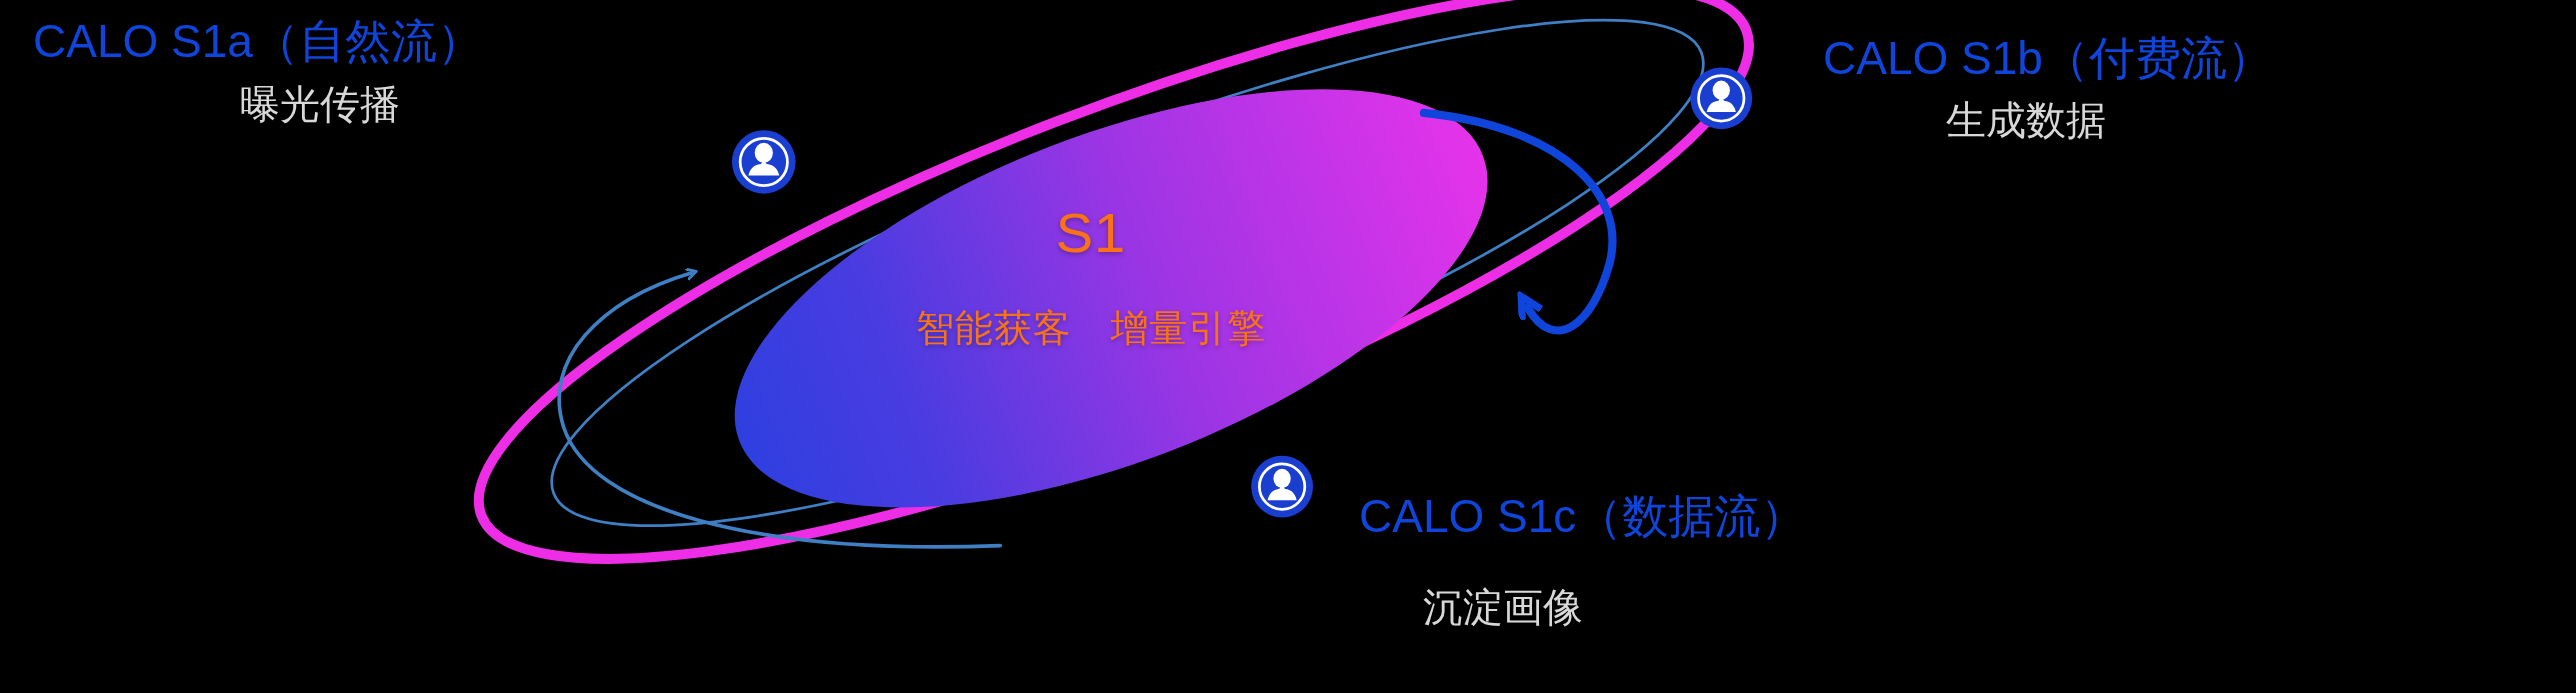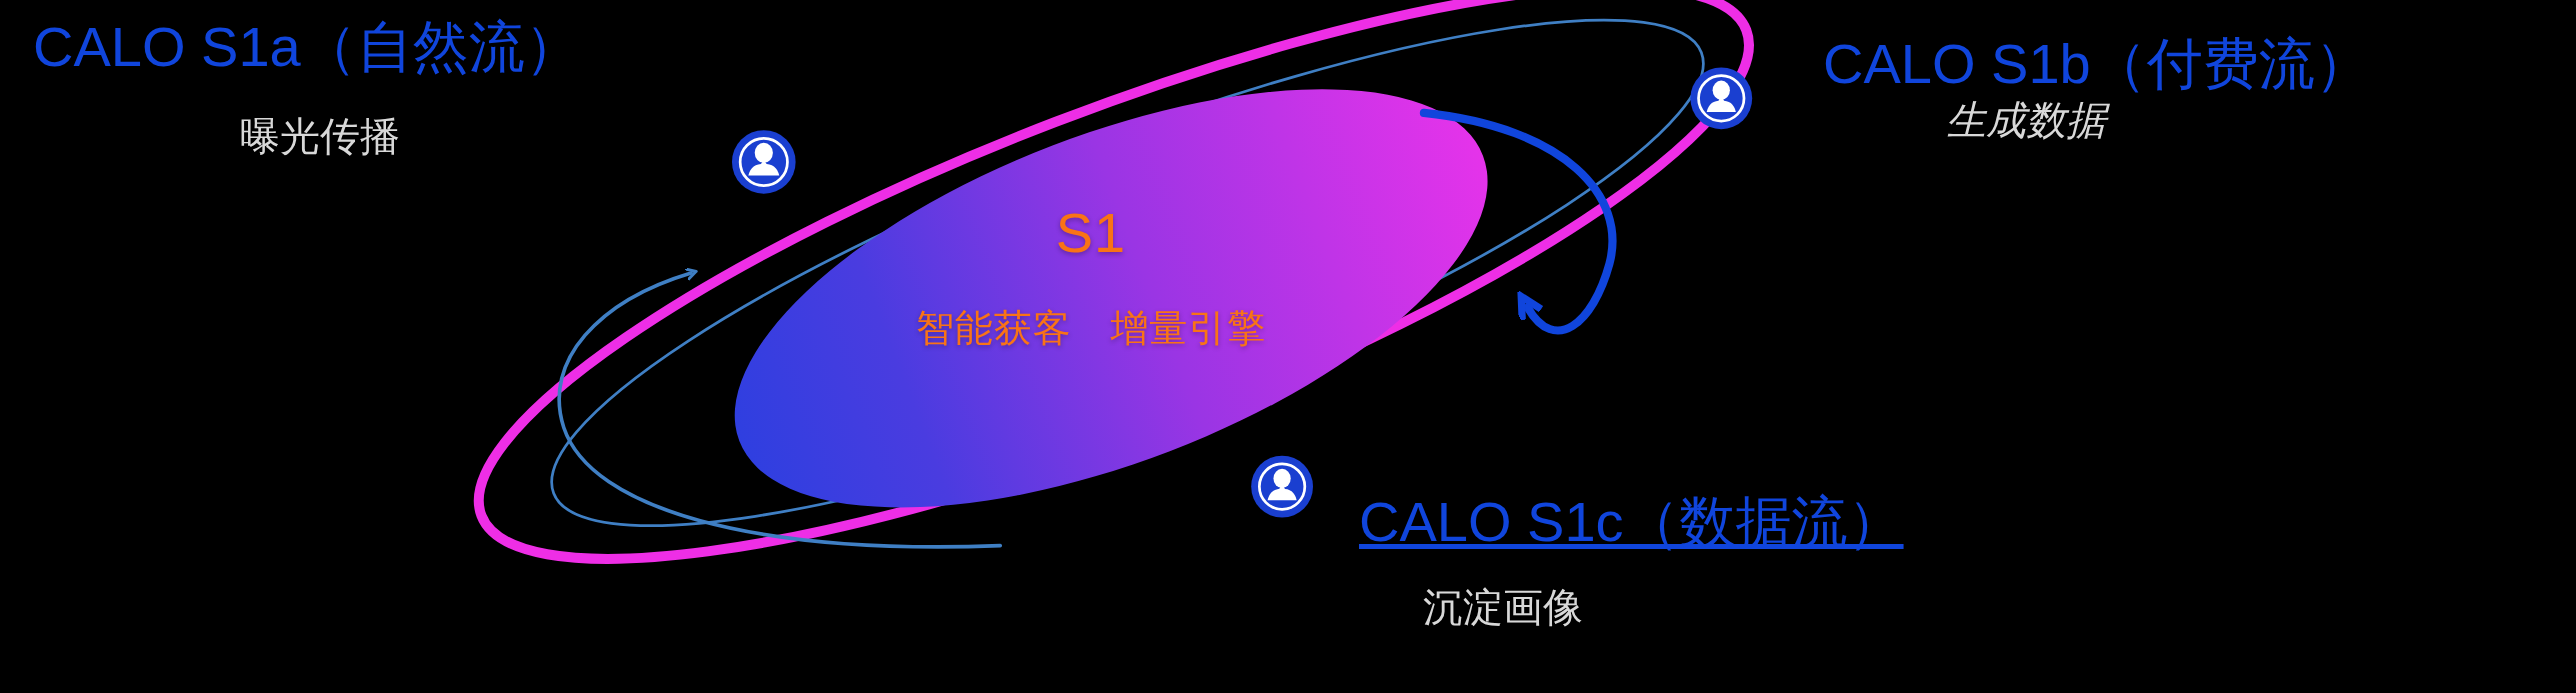--- a/index.html
+++ b/index.html
@@ -24,35 +24,35 @@
     width: 2576px;
     height: 694px;
   }
   .lbl {
     position: absolute;
     white-space: nowrap;
     line-height: 1.1;
   }
   .lbl-title {
     color: #1045dc;
-    font-size: 56px;
+    font-size: 46px;
     letter-spacing: 0px;
   }
   .lbl-sub {
     color: #d8d8d8;
     font-size: 40px;
   }
   
   #label-s1a-title { left: 33px;  top: 16.4px; }
-  #label-s1a-sub   { left: 240px; top: 82px; margin-top: 32px; }
+  #label-s1a-sub   { left: 240px; top: 82px; }
 
   #label-s1b-title { left: 1823px; top: 33px; }
-  #label-s1b-sub   { left: 1946px; top: 98px; font-style: italic; }
+  #label-s1b-sub   { left: 1946px; top: 98px; }
 
-  #label-s1c-title { left: 1359px; top: 491px; text-decoration: underline; }
+  #label-s1c-title { left: 1359px; top: 491px; }
   #label-s1c-sub   { left: 1423px; top: 585px; }
 
   .core-text {
     position: absolute;
     text-align: center;
     color: #f97316;
     text-shadow: 0 1.8px 5.5px rgba(0,0,0,0.30);
     white-space: nowrap;
   }
   #core-title {

